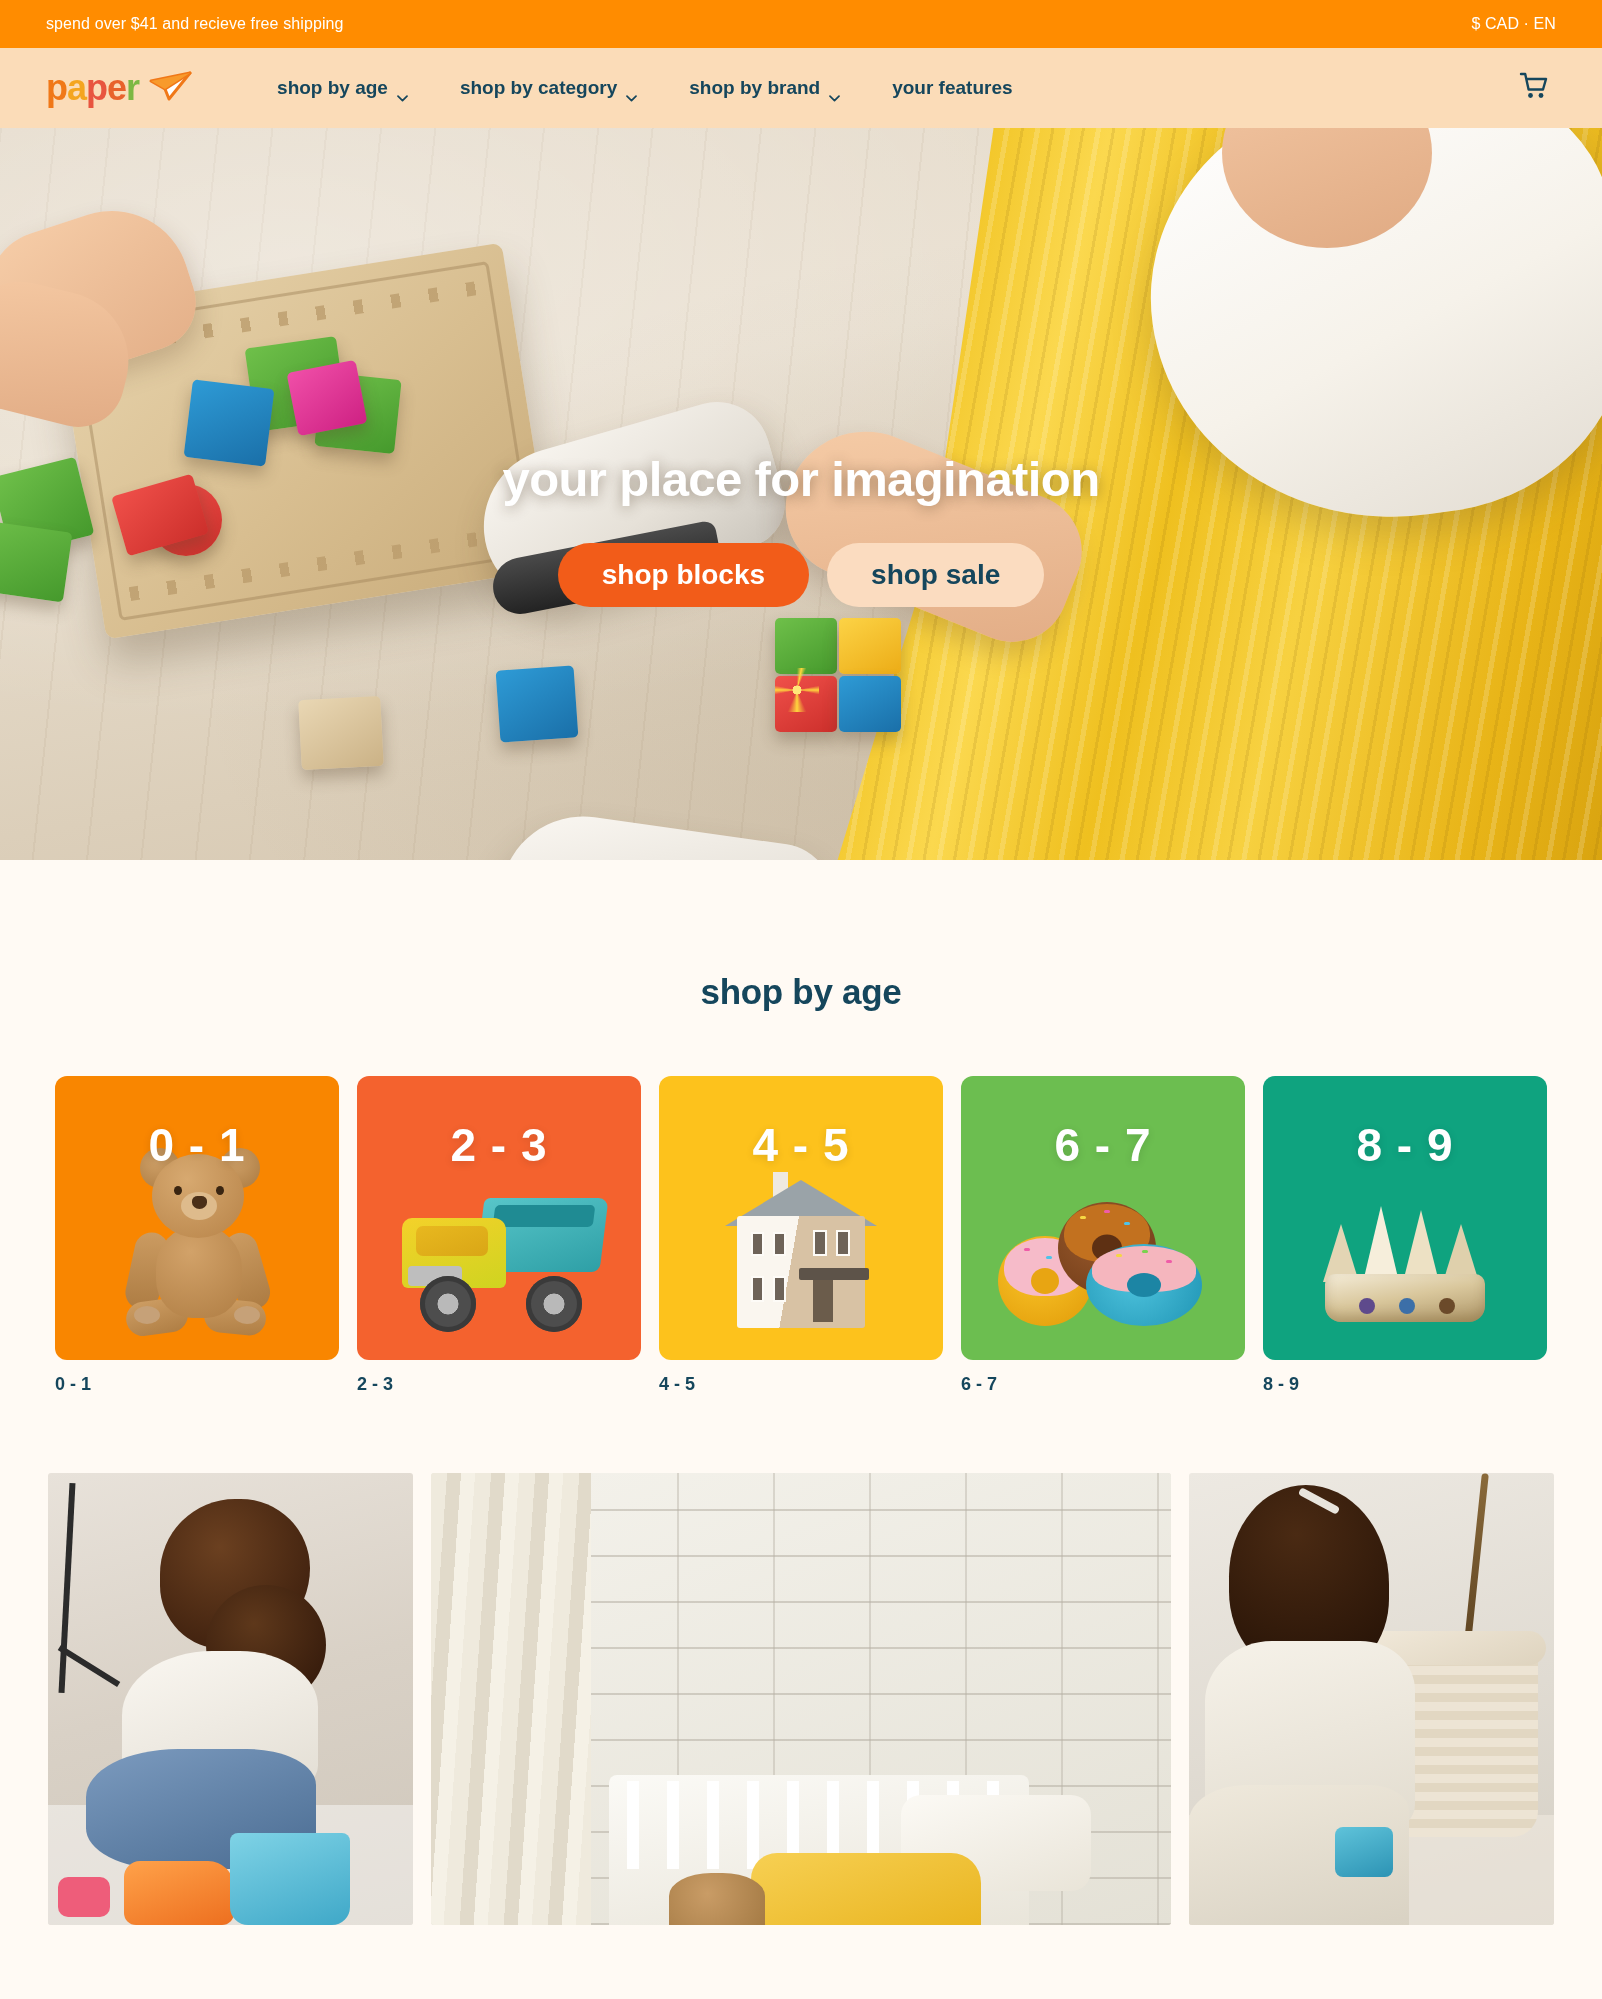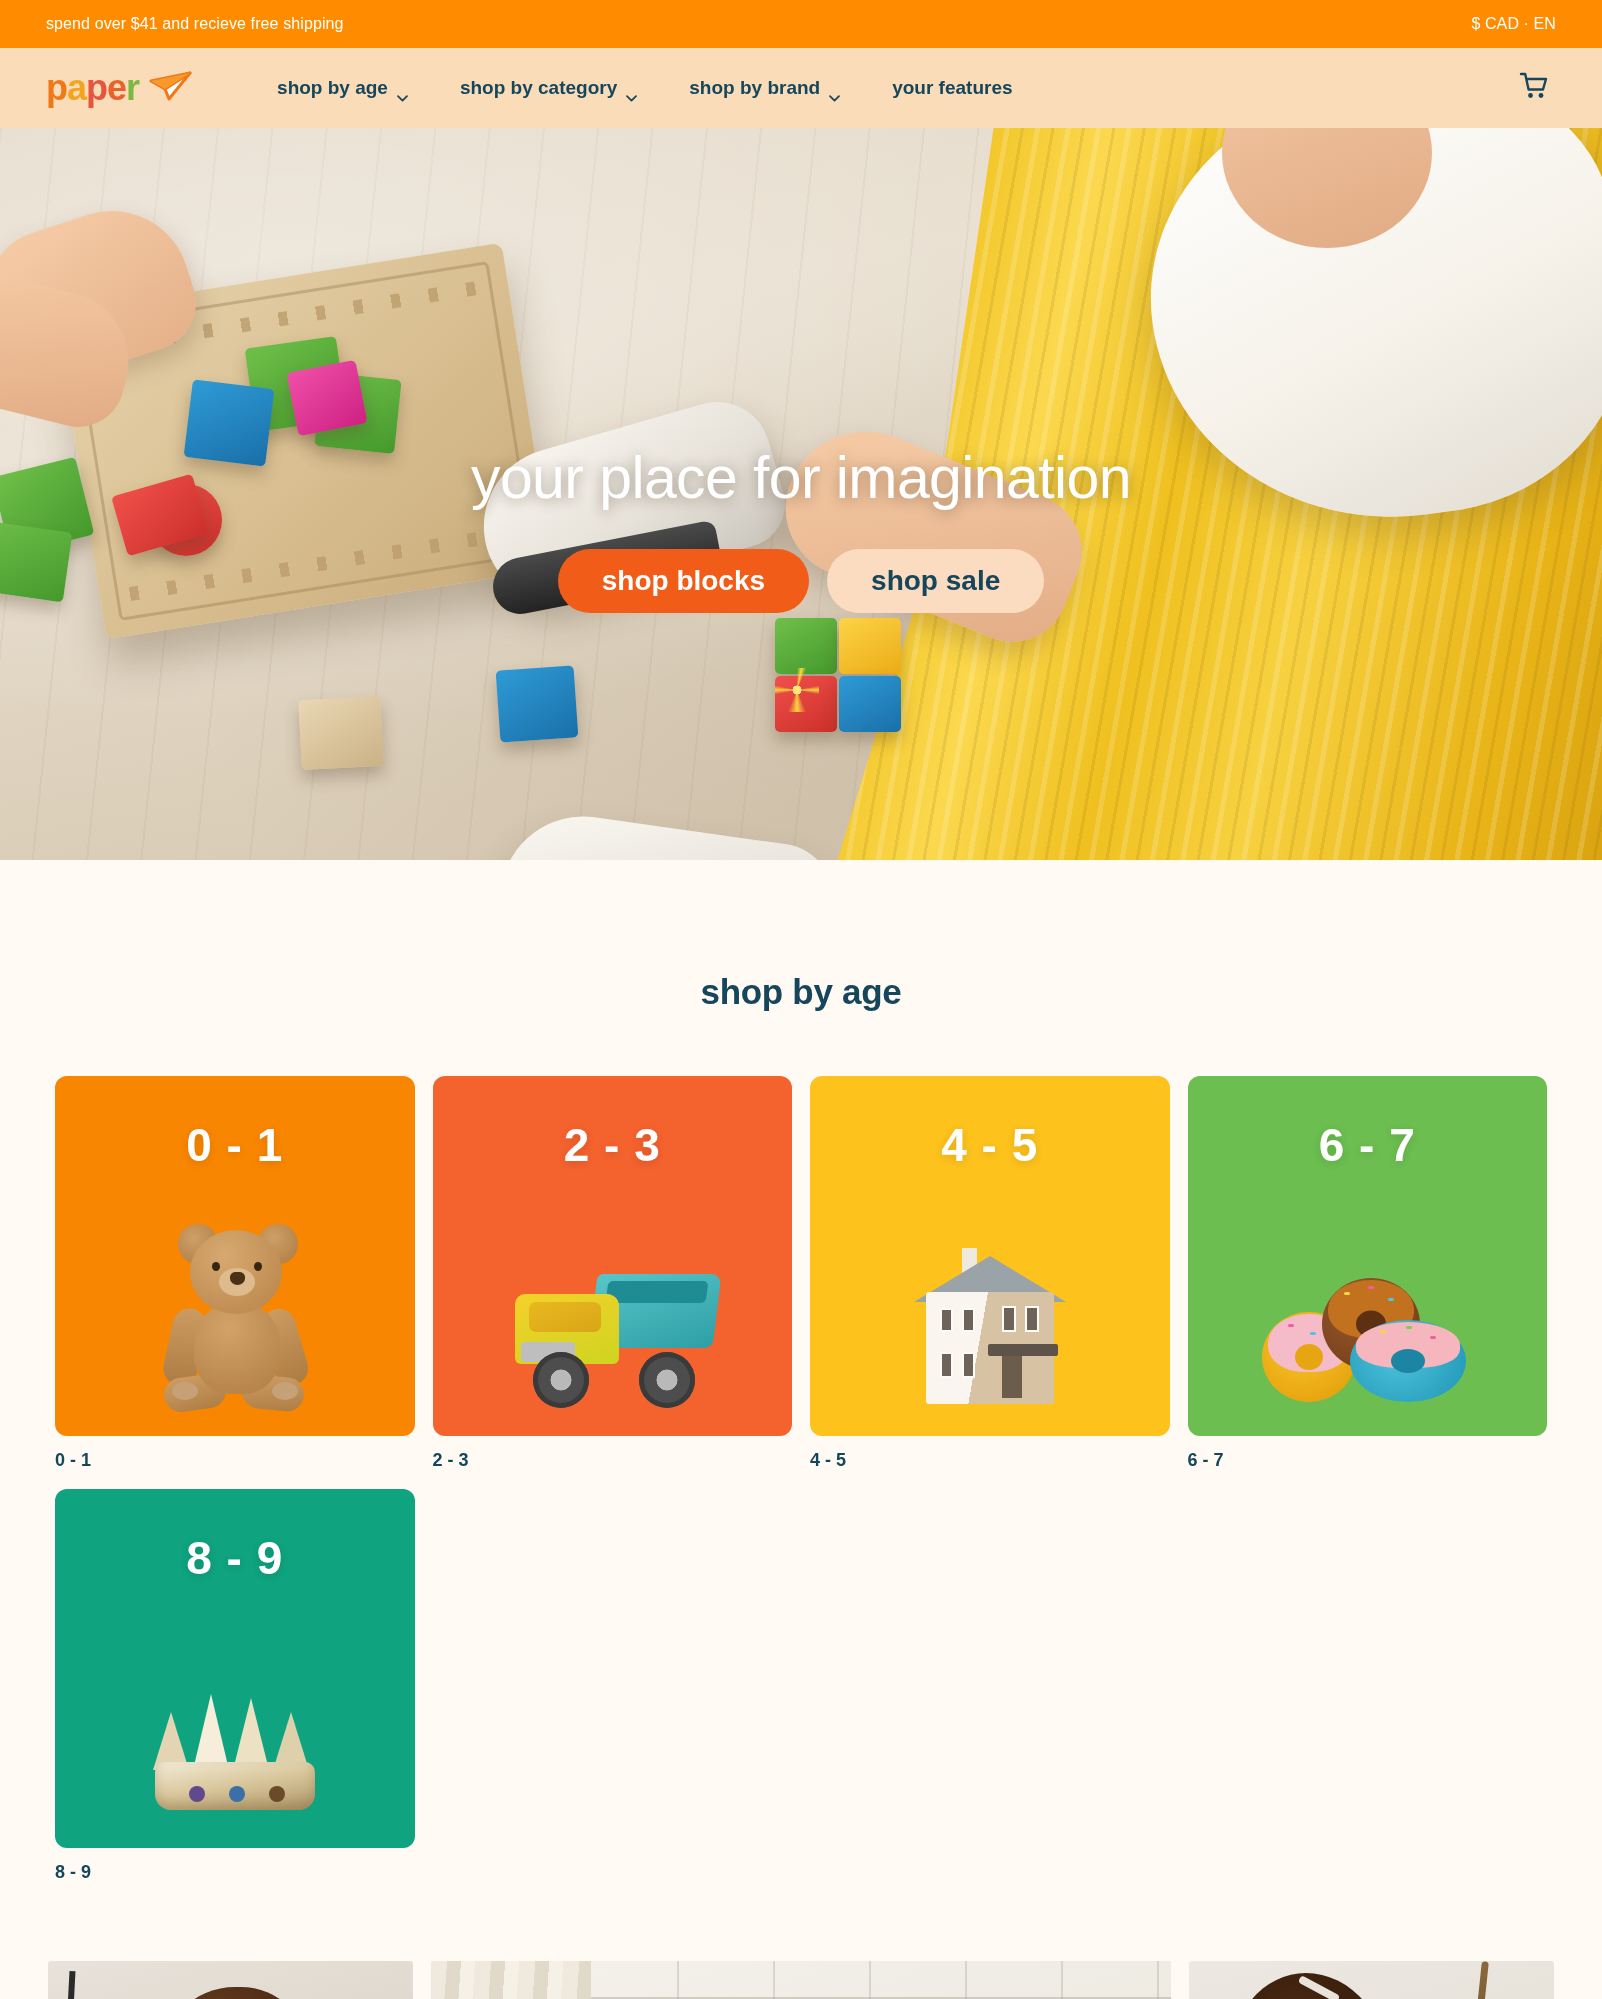--- a/index.html
+++ b/index.html
@@ -233,22 +233,22 @@
     z-index: 5;
     height: 100%;
     display: flex;
     flex-direction: column;
     align-items: center;
     justify-content: center;
     padding-top: 72px;
   }
   .hero-title {
     color: #FFFFFF;
-    font-size: 59px;
-    font-weight: 400;
+    font-size: 49px;
+    font-weight: 700;
     letter-spacing: -.6px;
     text-shadow: 0 2px 14px rgba(60,40,20,.42);
     line-height: 1.08;
   }
   .hero-sub {
     color: #FFFFFF;
     font-size: 21px;
     font-weight: 400;
     margin-top: 22px;
     text-shadow: 0 2px 10px rgba(60,40,20,.45);
@@ -272,21 +272,21 @@
   .section-title {
     text-align: center;
     color: #15465C;
     font-size: 35px;
     font-weight: 700;
     letter-spacing: -.3px;
     margin-bottom: 64px;
   }
   .age-grid {
     display: grid;
-    grid-template-columns: repeat(4, 1fr);
+    grid-template-columns: repeat(5, 1fr);
     gap: 18px;
     padding: 0 55px;
   }
   .age-card-wrap { cursor: pointer; }
   .age-card {
     position: relative;
     width: 100%;
     aspect-ratio: 1 / 1;
     border-radius: 12px;
     overflow: hidden;

